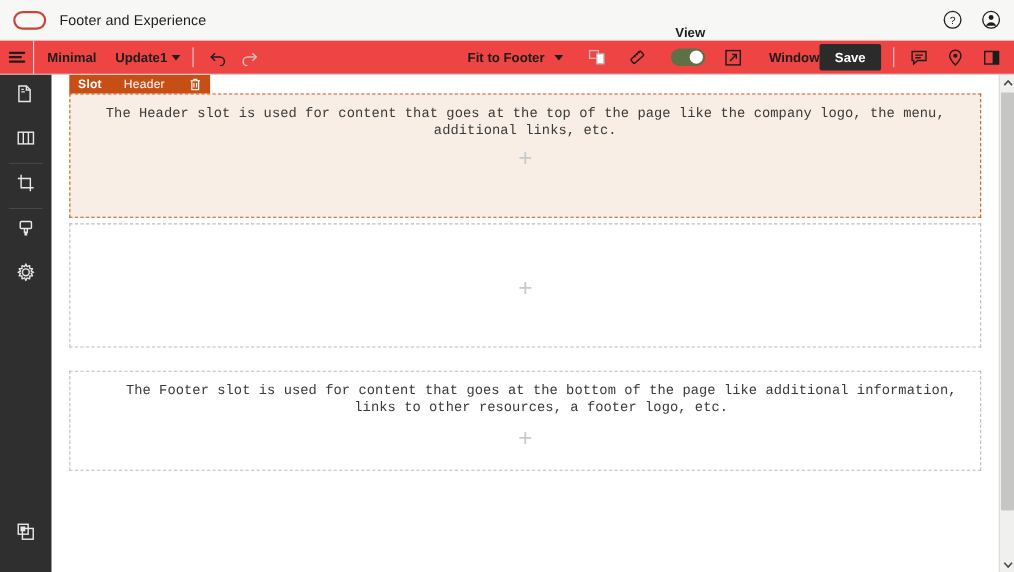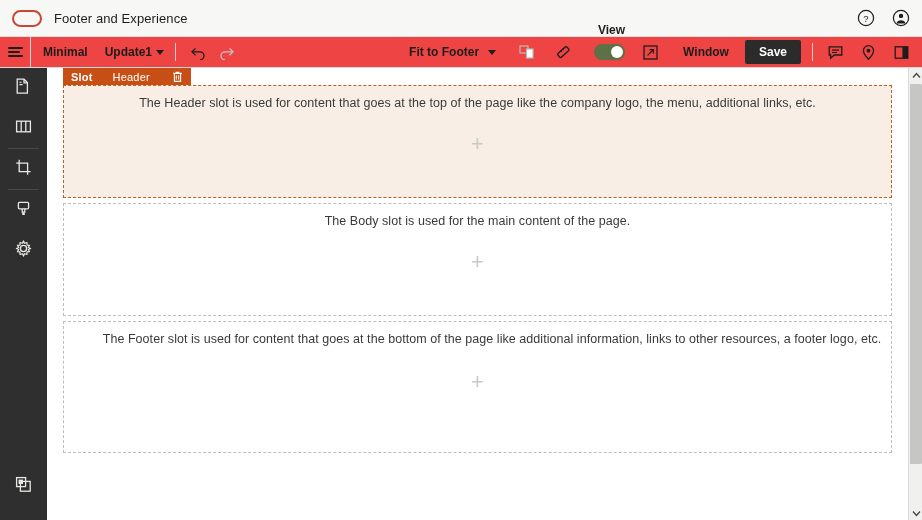--- a/index.html
+++ b/index.html
@@ -107,27 +107,27 @@
   }
   .slot-header {
     top: 17px; height: 113px; background: #f8eee6;
     border: 1px dashed #c0601f;
   }
   .slot-body {
     top: 135px; height: 113px; background: #ffffff;
     border: 1px dashed #bdbdbd;
   }
   .slot-footer {
-    top: 253px; height: 132px; background: #ffffff;
+    top: 269px; height: 91px; background: #ffffff;
     border: 1px dashed #bdbdbd;
     padding-left: 29px;
   }
   .slot-text {
     font-size: 12.5px; color: #3a3a38; margin-top: 9px; text-align: center;
-    line-height: 1.3; letter-spacing: .05px;
+    line-height: 1.3; letter-spacing: .05px; font-family: Liberation Mono, monospace;
   }
   .plus {
     position: absolute; left: 50%; transform: translateX(-50%);
     color: #c9c9c7; font-size: 22px; line-height: 1; font-weight: 300;
     user-select: none;
   }
   .plus-h { top: 47px; }
   .plus-b { top: 47px; }
   .plus-f { top: 49px; }
 
@@ -232,21 +232,21 @@
   <div class="icon-btn" style="margin-left:14px">
     <svg width="17" height="17" viewBox="0 0 17 17">
       <rect x="2" y="2" width="13" height="13" fill="none" stroke="#1d1d1b" stroke-width="1.3"></rect>
       <path d="M5.6 11.4 L11.2 5.8" stroke="#1d1d1b" stroke-width="1.3"></path>
       <path d="M7.6 5.6 H11.4 V9.4" fill="none" stroke="#1d1d1b" stroke-width="1.3"></path>
     </svg>
   </div>
 
   <div class="commit" style="margin-left:22px">Window</div>
 
-  <button class="save-btn" style="margin-left:16px">Save</button>
+  <button class="save-btn" style="">Save</button>
 
   <div class="divider"></div>
 
   <div class="icon-btn">
     <svg width="17" height="17" viewBox="0 0 17 17">
       <path d="M2.2 2.8 H14.8 V11 H7.2 L3.6 14.2 V11 H2.2 Z" fill="none" stroke="#1d1d1b" stroke-width="1.3"></path>
       <path d="M5 6.1 H12 M5 8.5 H10" stroke="#1d1d1b" stroke-width="1.2"></path>
     </svg>
   </div>
   <div class="icon-btn" style="margin-left:11px">
@@ -332,21 +332,20 @@
       </svg>
     </span>
   </div>
 
   <div class="slot slot-header">
     <div class="slot-text">The Header slot is used for content that goes at the top of the page like the company logo, the menu, additional links, etc.</div>
     <div class="plus plus-h">+</div>
   </div>
 
   <div class="slot slot-body">
-    <div class="slot-text">The Body slot is used for the main content of the page.</div>
     <div class="plus plus-b">+</div>
   </div>
 
   <div class="slot slot-footer">
     <div class="slot-text">The Footer slot is used for content that goes at the bottom of the page like additional information, links to other resources, a footer logo, etc.</div>
     <div class="plus plus-f">+</div>
   </div>
 
 </div>
 

